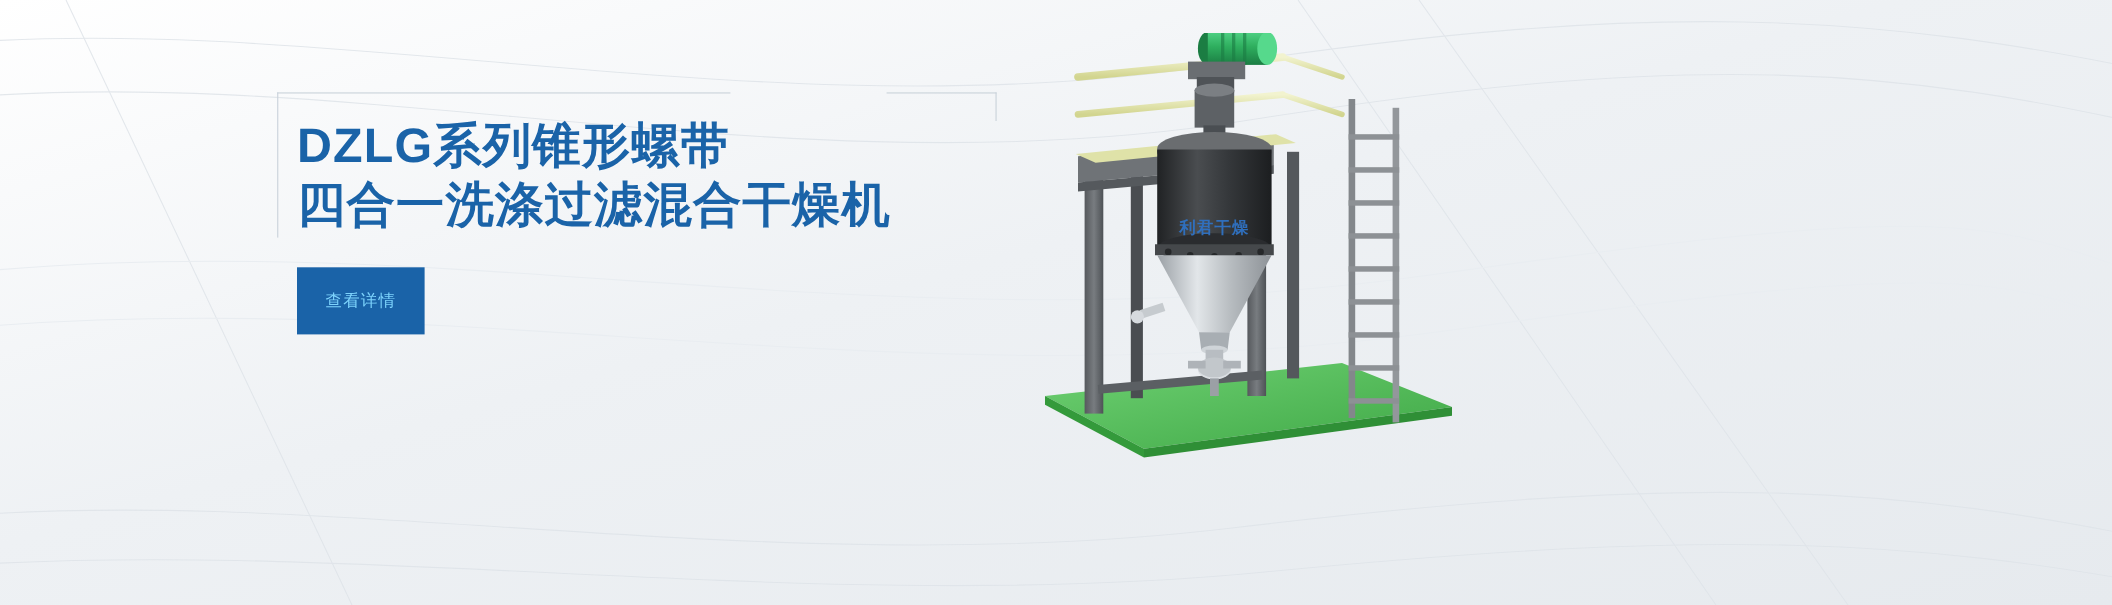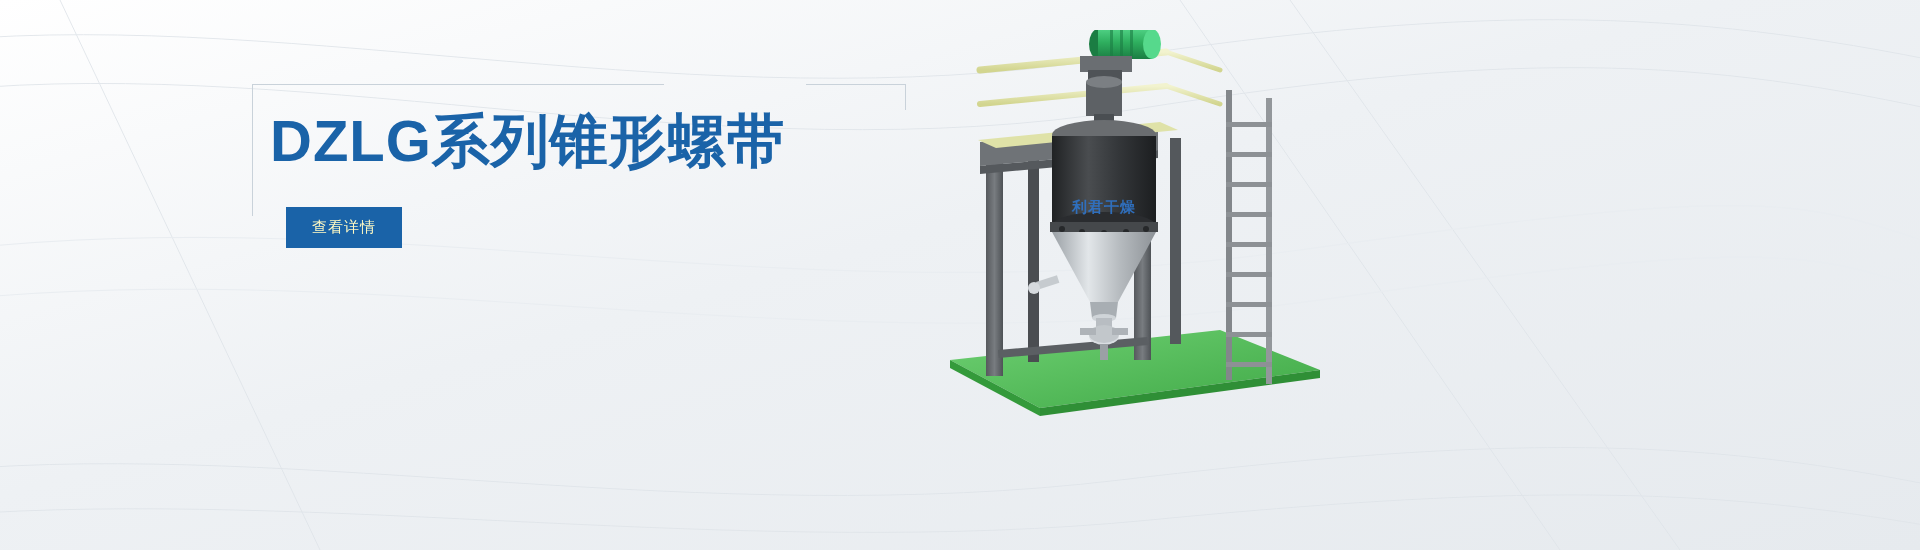--- a/index.html
+++ b/index.html
@@ -35,21 +35,21 @@
     content:""; position:absolute; left:0; top:0;
     width:1px; height:132px; background:#c9d2da;
   }
   .frame-right {
     position:absolute; right:6px; top:0; width:1px; height:26px; background:#c9d2da;
   }
   .frame-right-top {
     position:absolute; right:6px; top:0; width:100px; height:1px; background:#c9d2da;
   }
   .title-line {
-    font-size:58px;
+    font-size:44px;
     font-weight:bold;
     color:#1a63a8;
     letter-spacing:1px;
     line-height:1.22;
     white-space:nowrap;
   }
   .title-line.l1 { padding-left:2px; }
   .title-line.l2 { padding-left:2px; }
 
   .desc {
@@ -58,27 +58,27 @@
     width:610px;
     font-size:15px;
     line-height:1.95;
     color:#4a4f55;
     letter-spacing:0.2px;
     text-align:justify;
   }
 
   .cta {
     margin-top:26px;
-    margin-left:34px;
+    margin-left:18px;
     display:inline-block;
     background:#1a63a8;
-    color:#fef9c3;
+    color:#7dd3fc;
     font-size:15px;
     letter-spacing:1px;
-    padding:11px 26px;
+    padding:21px 26px;
     border:none;
     cursor:pointer;
     text-decoration:none;
   }
 
   
   .machine {
     position:absolute; left:920px; top:30px; width:420px; height:390px;
   }
   .machine svg { width:100%; height:100%; display:block; }
@@ -124,20 +124,21 @@
       </g>
     </svg>
   </div>
 
   <div class="text-block">
 
     <div class="title-frame">
       <span class="frame-right-top"></span>
       <span class="frame-right"></span>
       <div class="title-line l1">DZLG系列锥形螺带</div>
+      <div class="title-line l2">四合一洗涤过滤混合干燥机</div>
     </div>
 
 
     <a class="cta" href="#">查看详情</a>
   </div>
 
   <div class="machine">
     <svg viewBox="0 0 420 390" preserveAspectRatio="xMidYMid meet">
       <defs>
         <linearGradient id="gSteel" x1="0" y1="0" x2="1" y2="0">

